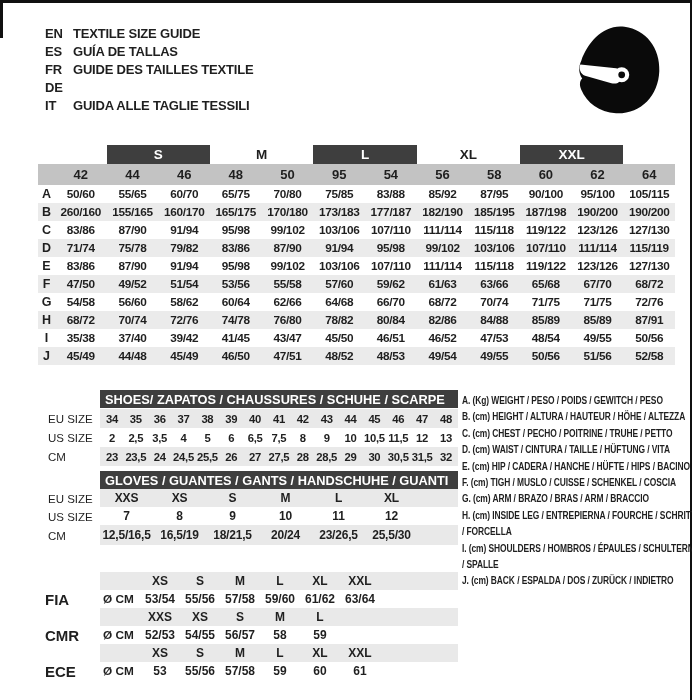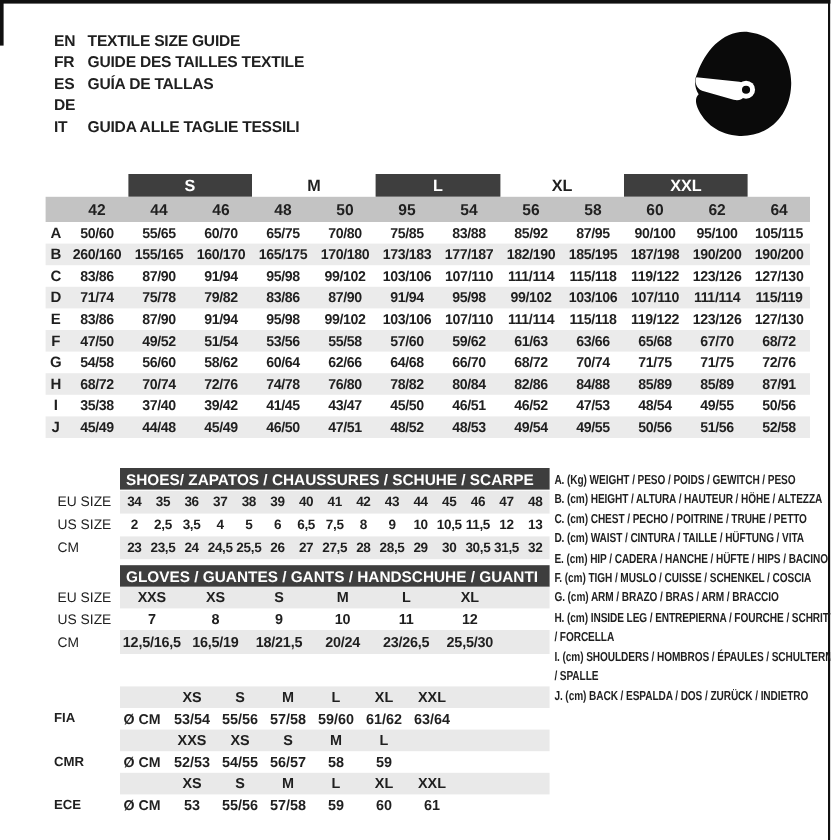--- a/index.html
+++ b/index.html
@@ -37,44 +37,44 @@
 .gloves-row{height:18px;padding-right:40px}
 .gloves-row .cell{font-size:12px;letter-spacing:-.2px}
 .sec-label{position:absolute;left:48px;height:18px;display:flex;align-items:center;font-weight:normal;font-size:11.5px}
 .helmet-rows{position:absolute;left:100px;top:572px;width:358px}
 .hrow{display:flex;height:18px}
 .hspacer{width:40px}
 .hunit{width:40px;display:flex;align-items:center;padding-left:3px;font-weight:bold;font-size:11.8px}
 .hcell{width:40px;display:flex;align-items:center;justify-content:center;font-weight:bold;font-size:12px}
 .helmet-stds{position:absolute;left:45px;top:572px;width:52px}
 .stdblock{height:36px;position:relative}
-.stdname{position:absolute;left:0;bottom:0;height:18px;display:flex;align-items:center;font-weight:bold;font-size:11px}
+.stdname{position:absolute;left:0;bottom:0;height:18px;display:flex;align-items:center;font-weight:bold;font-size:15px}
 .legend{position:absolute;left:462px;top:392px;width:300px;transform:scaleX(.78);transform-origin:0 0;
   font-weight:bold;font-size:10.8px;line-height:16.4px;letter-spacing:-.1px}
 </style>
 </head>
 <body>
 
 <div class="page">
   <div class="border-top"></div>
   <div class="border-right"></div>
   <div class="border-left"></div>
 
   <div class="langs">
       <div class="lang-row">
         <div class="lang-code">EN</div>
         <div class="lang-label">TEXTILE SIZE GUIDE</div>
       </div>
       <div class="lang-row">
+        <div class="lang-code">ES</div>
+        <div class="lang-label">GUÍA DE TALLAS</div>
+      </div>
+      <div class="lang-row">
         <div class="lang-code">FR</div>
         <div class="lang-label">GUIDE DES TAILLES TEXTILE</div>
-      </div>
-      <div class="lang-row">
-        <div class="lang-code">ES</div>
-        <div class="lang-label">GUÍA DE TALLAS</div>
       </div>
       <div class="lang-row">
         <div class="lang-code">DE</div>
       </div>
       <div class="lang-row">
         <div class="lang-code">IT</div>
         <div class="lang-label">GUIDA ALLE TAGLIE TESSILI</div>
       </div>
     </div>
 

